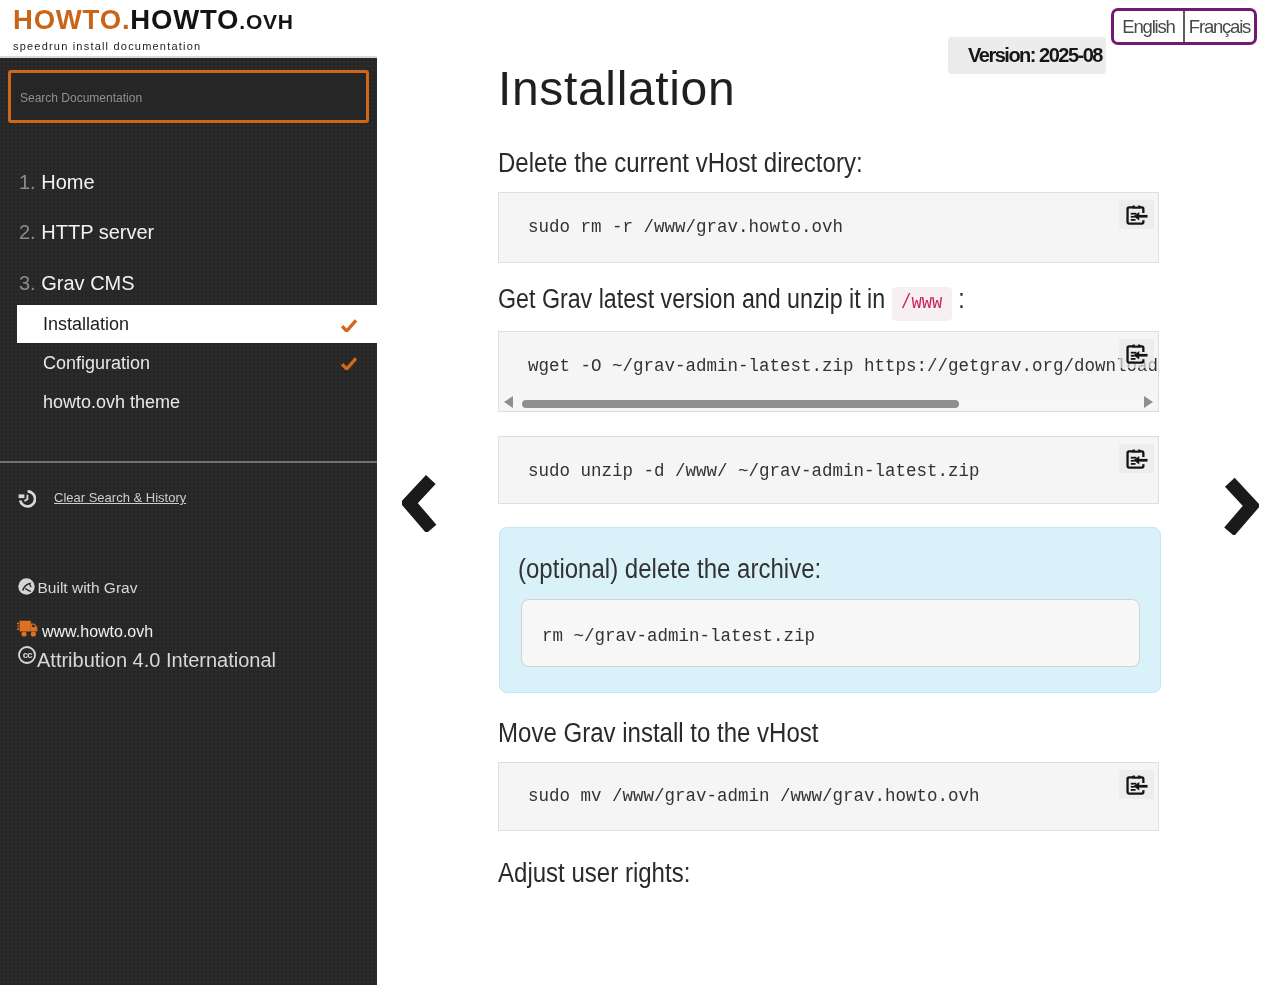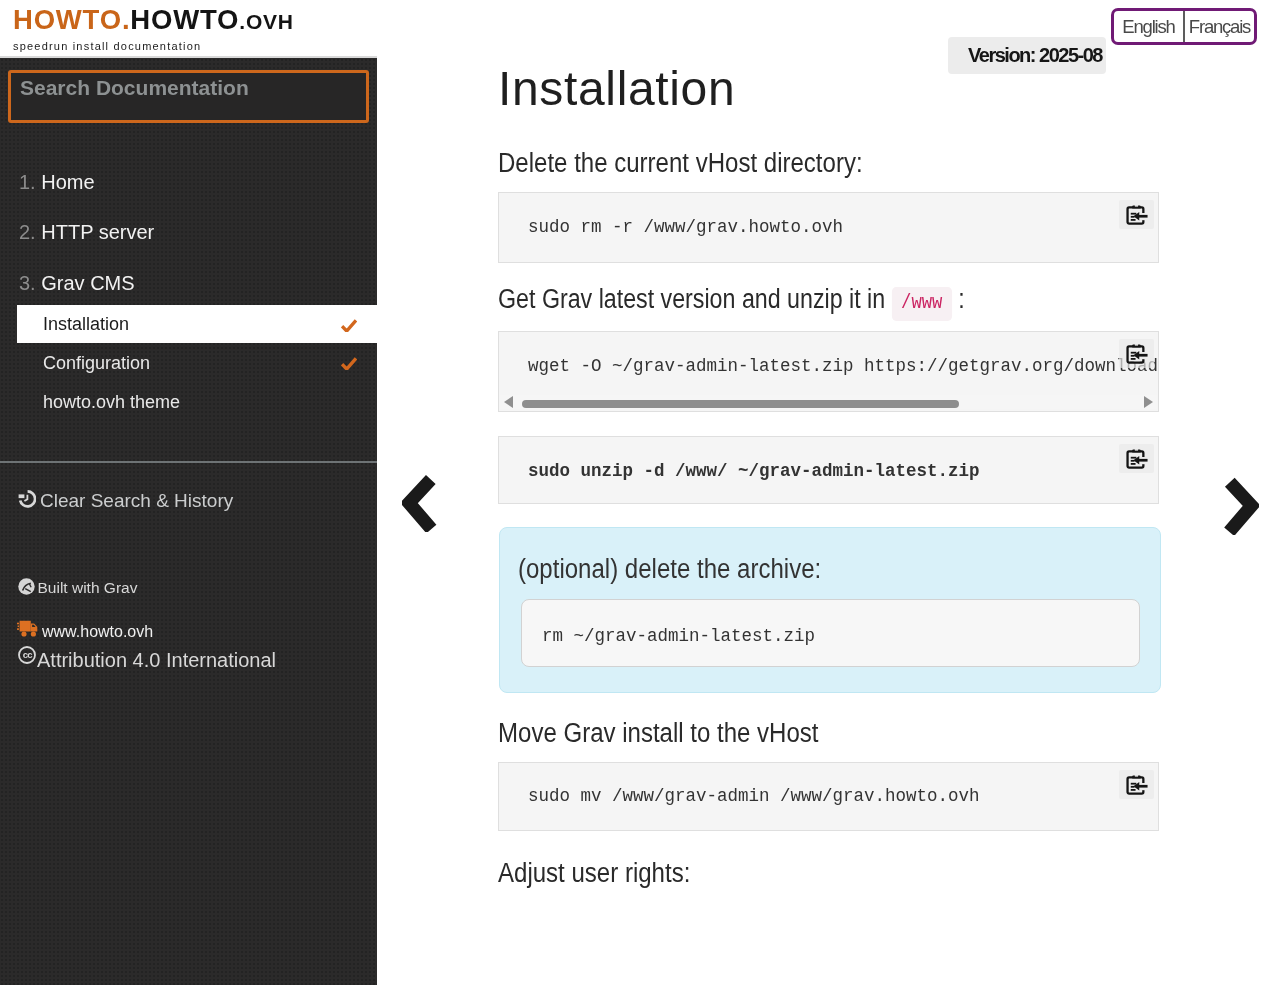--- a/index.html
+++ b/index.html
@@ -22,21 +22,21 @@
   .langbox .cell { flex:1; display:flex; align-items:center; justify-content:center;
                    font-size:18.5px; letter-spacing:-1.2px; color:#494949; }
   .langbox .cell:first-child { border-right:2px solid #5d5d5d; }
   .hdrline { left:0; top:56px; width:377px; height:2px; background:#d9d9d9; }
 
   
   .sidebar { left:0; top:58px; width:377px; height:927px; background:#2b2a2a;
     background-image:radial-gradient(#232323 0.9px, transparent 1px); background-size:4px 4px; }
   .search { position:absolute; left:8px; top:12px; width:361px; height:53px; border:3px solid #cd671c;
             border-radius:3px; background:#272626; }
-  .search span { position:absolute; left:9px; top:3px; font-size:21px; color:#8d9192;font-weight:bold; }
+  .search span { position:absolute; left:9px; top:18px; font-size:12px; color:#8d9192; }
   .mitem { position:absolute; left:19px; white-space:nowrap; font-size:20px; color:#f2f2f2; line-height:1; }
   .mitem .num { color:#8c8c8c; }
   .active-row { position:absolute; left:17px; width:360px; height:38px; background:#fff; }
   .srow { position:absolute; left:43px; white-space:nowrap; font-size:18px; color:#e8e8e8; line-height:1; }
   .srow.dark { color:#1b1b1b; }
   .check { position:absolute; width:16px; height:13px; }
   .sep { position:absolute; left:0; top:403px; width:377px; height:2px; background:#6e7375; }
   .foot { position:absolute; white-space:nowrap; color:#d8d8d8; line-height:1; }
 
   
@@ -95,21 +95,21 @@
         <path d="M1,7.2 L5.7,12 L15,1.3" stroke="#d2671d" stroke-width="3.4" fill="none"></path>
       </svg>
     <div class="srow" style="top:295.8px;">Configuration</div>
     <svg class="check" style="left:341px; top:299px;" viewBox="0 0 16 13">
         <path d="M1,7.2 L5.7,12 L15,1.3" stroke="#d2671d" stroke-width="3.4" fill="none"></path>
       </svg>
     <div class="srow" style="top:334.5px;">howto.ovh theme</div>
 
     <div class="sep"></div>
 
-    <div class="foot" style="left:40px; top:433px; font-size:19px; color:#cbcdce;">Clear Search &amp; History</div>
+    <div class="foot" style="left:54px; top:433px; font-size:13px; color:#cbcdce;text-decoration:underline;">Clear Search &amp; History</div>
     <svg class="abs" style="left:18px; top:432px;" width="18" height="18" viewBox="0 0 18 18">
       <path d="M9.6,1.4 a7.5 7.5 0 1 1 -7.4,9" stroke="#d8d8d8" stroke-width="2.7" fill="none"></path>
       <rect x="0.6" y="4.4" width="5.8" height="3.7" fill="#d8d8d8"></rect>
       <path d="M9.4,4.8 v4.4 l-3,1.9" stroke="#d8d8d8" stroke-width="1.8" fill="none"></path>
     </svg>
 
     <div class="foot" style="left:37.5px; top:521.5px; font-size:15.5px;">Built with Grav</div>
     <svg class="abs" style="left:18px; top:520px;" width="17" height="17" viewBox="0 0 17 17">
       <circle cx="8.5" cy="8.5" r="8.2" fill="#d5d5d5"></circle>
       <path d="M4.6,12.6 C6,8.4 9.3,6 12.8,5.3" stroke="#2b2a2a" stroke-width="1.6" fill="none"></path>
@@ -181,21 +181,21 @@
       <rect x="12.4" y="10.9" width="8.9" height="2.7" fill="#141414"></rect>
     </svg>
       </div>
     <div class="sbar">
       <div class="sarrow l"></div>
       <div class="sarrow r"></div>
       <div class="sthumb"></div>
     </div>
   </div>
 
-  <div class="code" style="top:436px; height:68px;font-weight:bold;">
+  <div class="code" style="top:436px; height:68px;">
     <span class="txt" style="top:26px;">sudo unzip -d /www/ ~/grav-admin-latest.zip</span>
     <div class="copy">
         <svg width="22" height="21" viewBox="0 0 21.5 21">
       <rect x="1.3" y="3.4" width="15.8" height="16.2" rx="1.5" stroke="#141414" stroke-width="2.3" fill="none"></rect>
       <path d="M6,4.4 v-2 a1,1 0 0 1 1,-1 h6.4 a1,1 0 0 1 1,1 v2 z" fill="#141414"></path>
       <rect x="8.6" y="1.1" width="3.2" height="1.5" fill="#ebebeb"></rect>
       <rect x="4.5" y="8.8" width="5.6" height="1.8" fill="#141414"></rect>
       <rect x="4.5" y="11.9" width="3.8" height="1.8" fill="#141414"></rect>
       <rect x="4.5" y="15" width="4.8" height="1.8" fill="#141414"></rect>
       <rect x="14.3" y="9" width="5" height="7.2" fill="#ebebeb"></rect>

